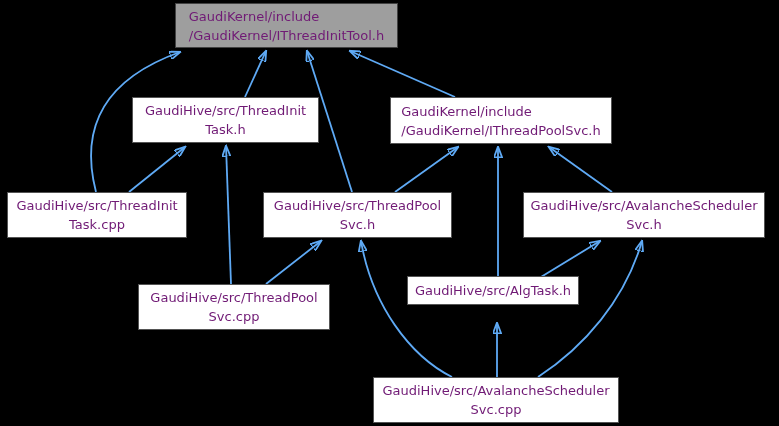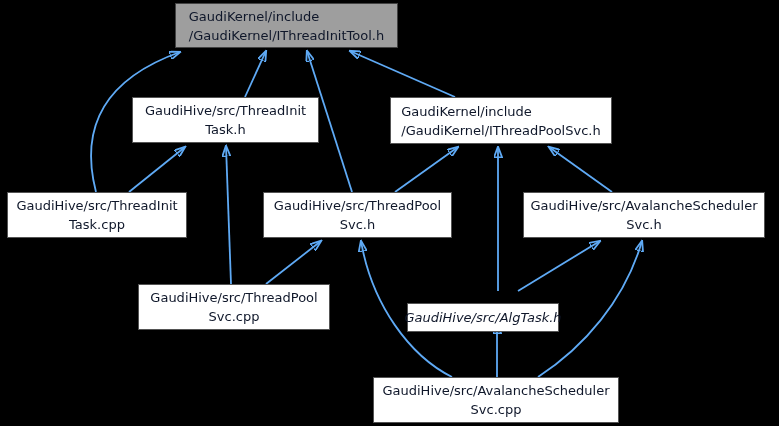--- a/index.html
+++ b/index.html
@@ -19,21 +19,21 @@
   .edges path {
     fill: none;
     stroke: #5faaf5;
     stroke-width: 1.8px;
   }
   .node {
     position: absolute;
     box-sizing: border-box;
     background: #ffffff;
     border: 1.5px solid #545454;
-    color: #0f172a;
+    color: #701a75;
     font-size: 13px;
     line-height: 19px;
     display: flex;
     align-items: center;
     justify-content: center;
     text-align: center;
     white-space: pre-line;
     cursor: pointer;
   }
   .node span { display: inline-block; white-space: pre-line; }
@@ -99,21 +99,21 @@
   <div class="node" style="left:523px; top:192px; width:242px; height:46px;">
     <span>GaudiHive/src/AvalancheScheduler
 Svc.h</span>
   </div>
 
   <div class="node" style="left:138px; top:284px; width:192px; height:46px;">
     <span>GaudiHive/src/ThreadPool
 Svc.cpp</span>
   </div>
 
-  <div class="node" style="left:407px; top:303px; width:152px; height:29px;font-style:italic;">
+  <div class="node" style="left:407px; top:276px; width:172px; height:29px;">
     <span>GaudiHive/src/AlgTask.h</span>
   </div>
 
   <div class="node" style="left:373px; top:377px; width:246px; height:46px;">
     <span>GaudiHive/src/AvalancheScheduler
 Svc.cpp</span>
   </div>
 
 </div>
 

